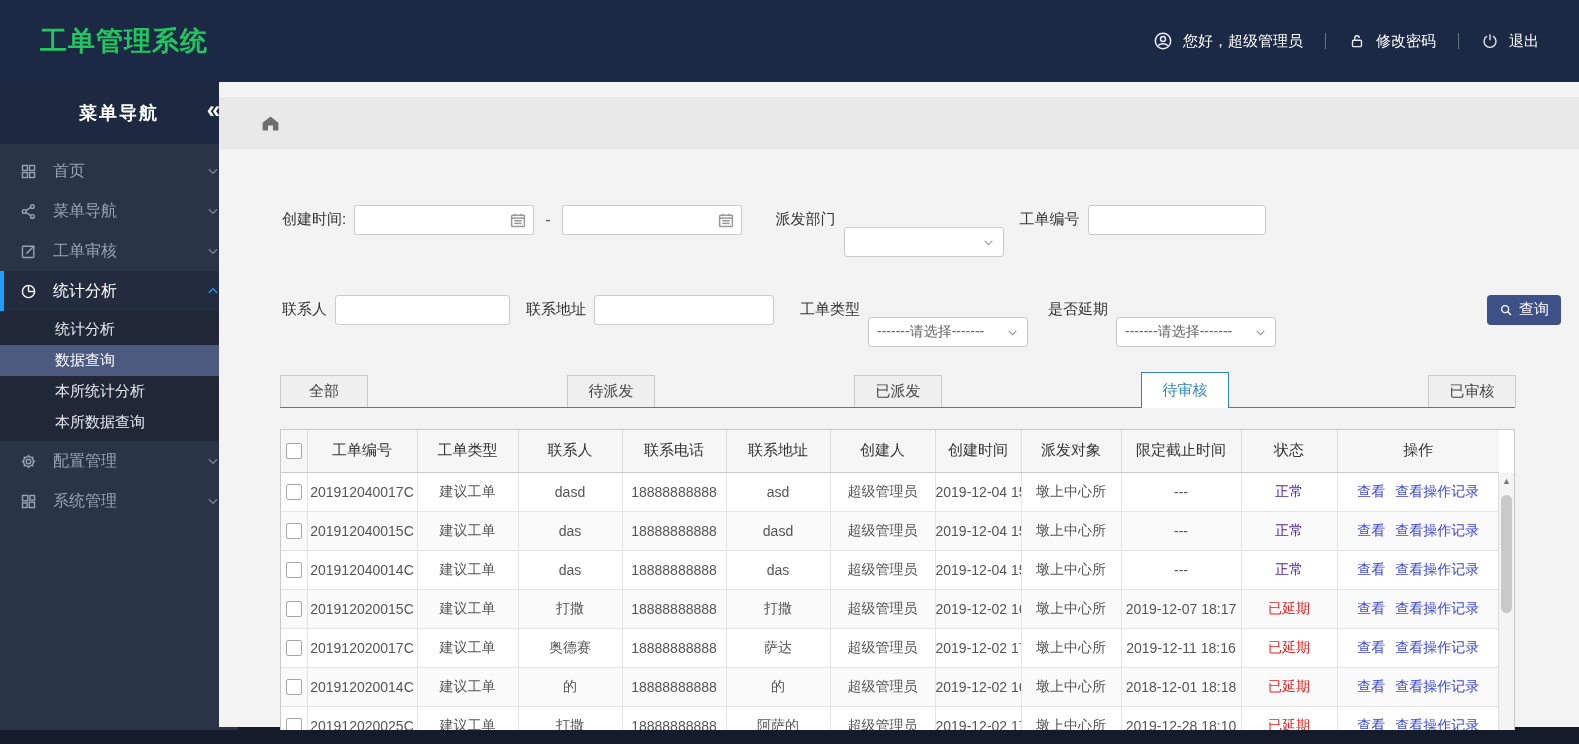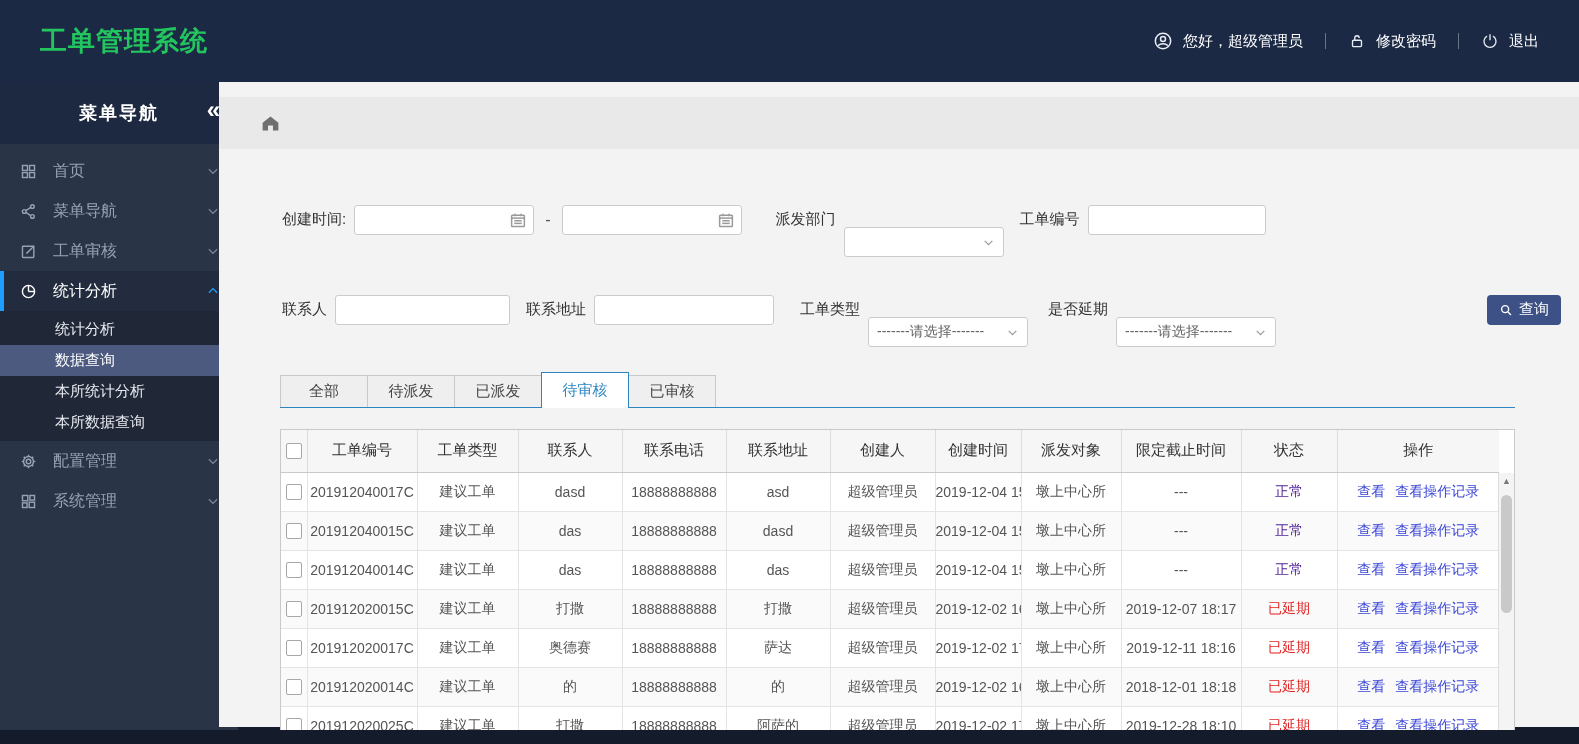--- a/index.html
+++ b/index.html
@@ -64,21 +64,21 @@
   .txtinput input { height:28px; border:none; outline:none; background:transparent;
     padding:0 8px; font-size:14px; width:100%; }
   .w175{width:175px}.w178{width:178px}.w180{width:180px}
   .ml34{margin-left:34px}.ml16{margin-left:16px}.ml26{margin-left:26px}.ml20{margin-left:20px}.ml8{margin-left:8px}
   .search-btn { margin-left:auto; width:74px; height:30px; background:#3d5187; color:#fff;
     border:none; border-radius:4px; font-size:15px; display:flex; align-items:center;
     justify-content:center; gap:6px; cursor:pointer; font-family:inherit; }
 
   
   .tabs-wrap { margin:25px 0 0 61px; width:1235px; border-bottom:1px solid #2e86c1;
-    display:flex; align-items:flex-end; }
+    display:flex; align-items:flex-end;justify-content:space-between; }
   .tab { width:88px; height:32px; display:flex; align-items:center; justify-content:center;
     font-size:15px; color:#444; background:#efefef; border:1px solid #c9c9c9;
     border-bottom:none; margin-right:-1px; cursor:pointer; }
   .tab.active { background:#fff; color:#2e86c1; border:1px solid #2e86c1; border-bottom:none;
     height:36px; margin-bottom:-1px; z-index:2; position:relative; }
 
   
   .table-wrap { position:relative; margin:21px 0 0 61px; width:1235px; background:#fff;
     border:1px solid #c9c9c9; }
   table.grid { border-collapse:collapse; table-layout:fixed; width:1218px; }

